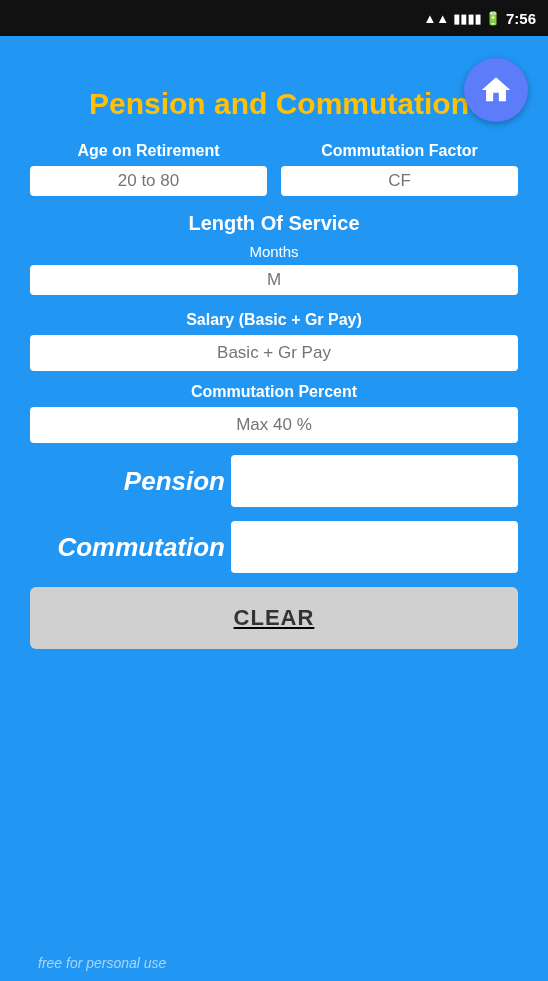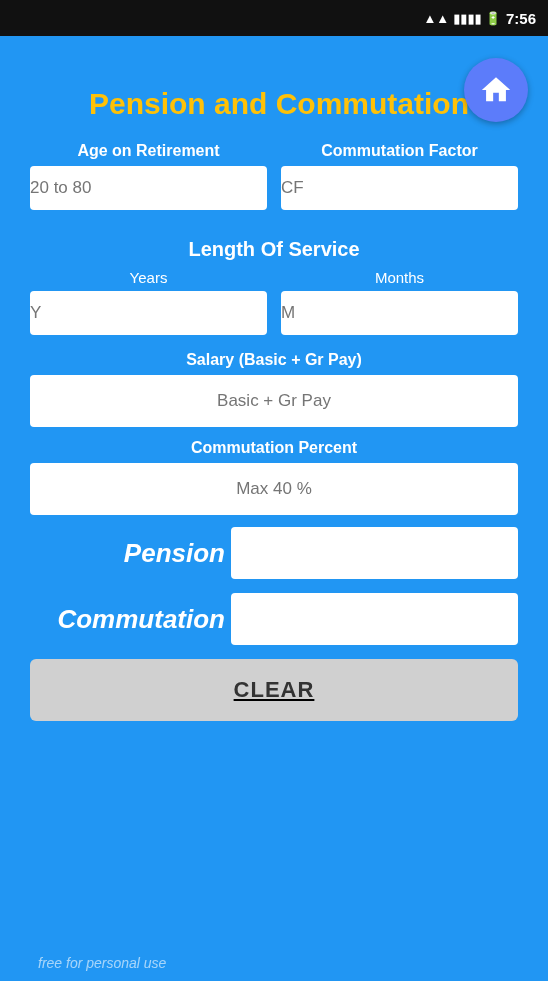--- a/index.html
+++ b/index.html
@@ -70,45 +70,45 @@
 
     
     .main-content {
       padding: 0 30px;
     }
 
     
     .row-two-col {
       display: flex;
       gap: 14px;
-      margin-bottom: 28px;
+      margin-bottom: 16px;
     }
 
     .col-half {
       flex: 1;
       display: flex;
       flex-direction: column;
       align-items: center;
     }
 
     .field-label {
       color: white;
       font-size: 16px;
       font-weight: bold;
       text-align: center;
       margin-bottom: 6px;
     }
 
     .field-input {
       width: 100%;
-      height: 44px;
+      height: 30px;
       background: white;
       border: none;
       border-radius: 4px;
-      text-align: left;
+      text-align: center;
       font-size: 17px;
       color: #555;
       outline: none;
     }
 
     
     .section-title {
       color: white;
       font-size: 20px;
       font-weight: bold;
@@ -135,21 +135,21 @@
       margin-bottom: 5px;
     }
 
     
     .full-field-section {
       margin-bottom: 12px;
     }
 
     .full-field-input {
       width: 100%;
-      height: 52px;
+      height: 36px;
       background: white;
       border: none;
       border-radius: 4px;
       text-align: center;
       font-size: 17px;
       color: #555;
       outline: none;
     }
 
     
@@ -247,24 +247,20 @@
     </div>
     <div class="col-half">
       <div class="field-label">Commutation Factor</div>
       <input class="field-input" type="text" placeholder="CF" style="">
     </div>
   </div>
 
   <div class="section-title">Length Of Service</div>
   <div class="row-years-months">
     <div class="col-ym">
-      <div class="sub-label">Years</div>
-      <input class="field-input" type="text" placeholder="Y" style="">
-    </div>
-    <div class="col-ym">
       <div class="sub-label">Months</div>
       <input class="field-input" type="text" placeholder="M" style="">
     </div>
   </div>
 
   <div class="full-field-section">
     <div class="field-label">Salary (Basic + Gr Pay)</div>
     <input class="full-field-input" type="text" placeholder="Basic + Gr Pay" style="">
   </div>
 

